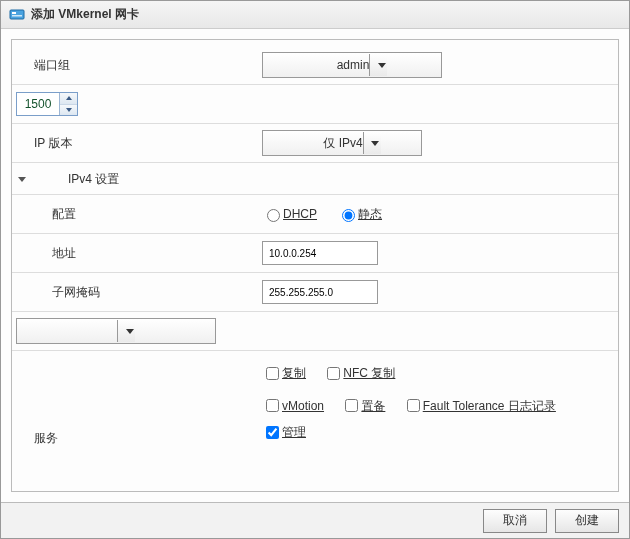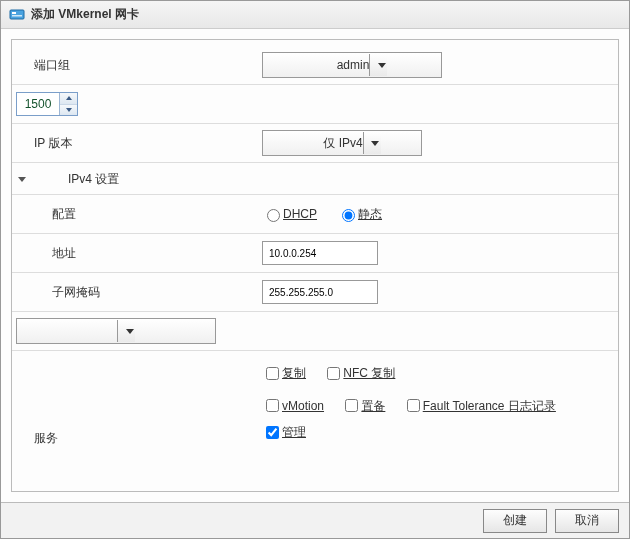--- a/index.html
+++ b/index.html
@@ -313,16 +313,16 @@
               <span>管理</span>
             </label>
           </div>
         </div>
       </div>
 
     </div>
   </div>
 
   <div class="button-bar">
+    <button class="btn">取消</button>
     <button class="btn">创建</button>
-    <button class="btn">取消</button>
   </div>
 </div>
 
 </body></html>

